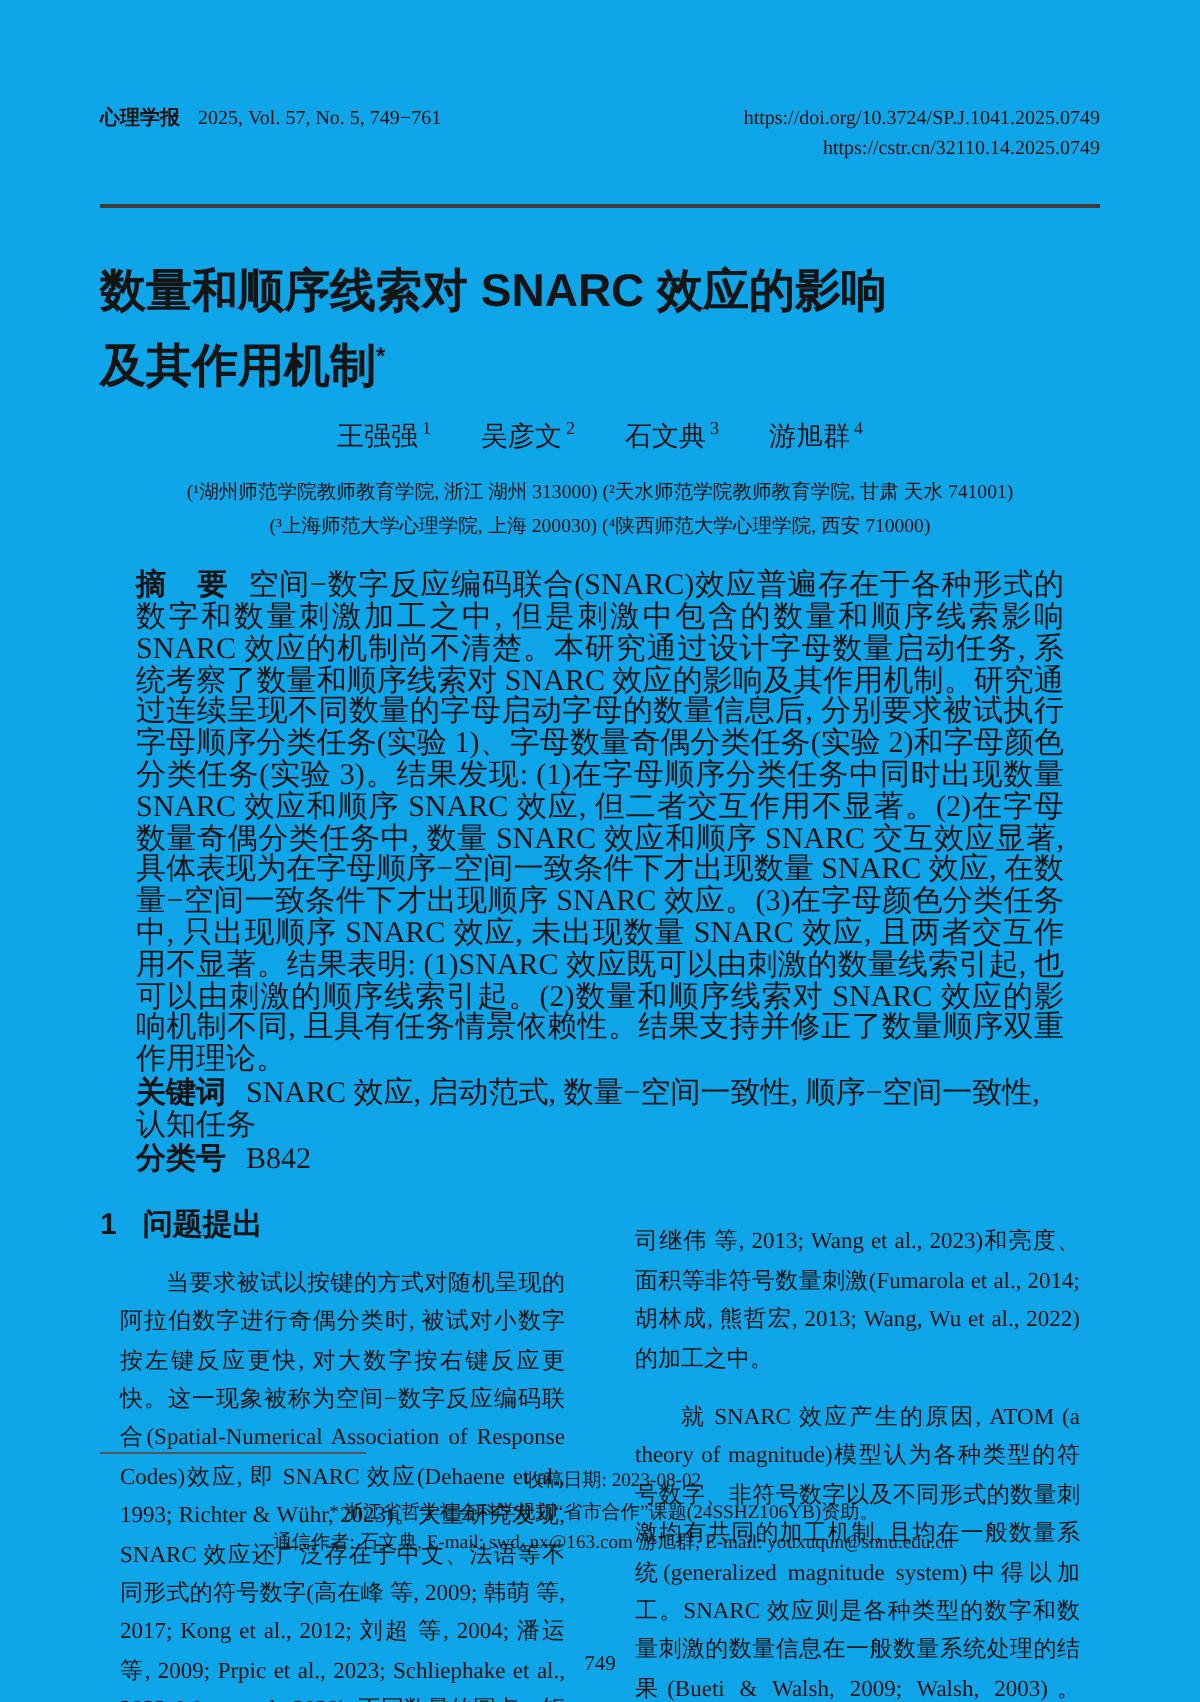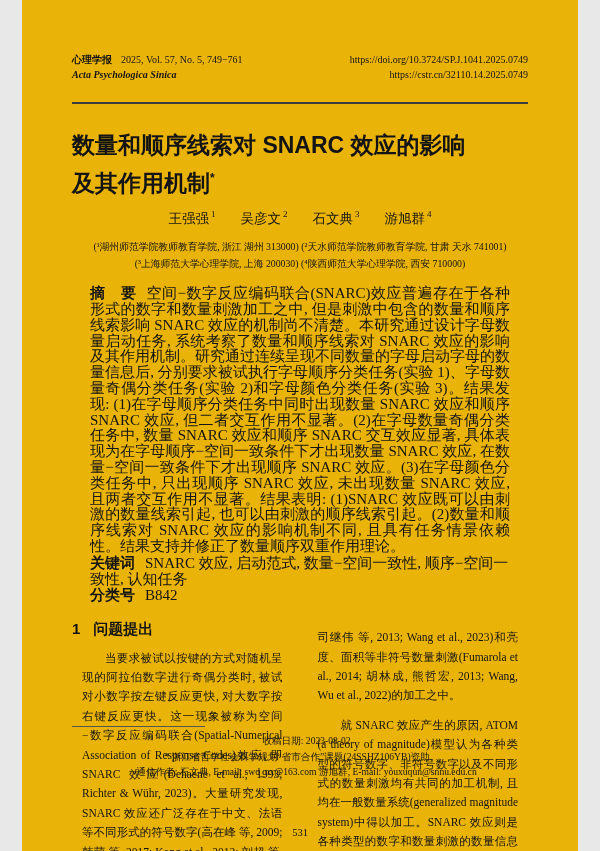--- a/index.html
+++ b/index.html
@@ -1,17 +1,17 @@
 <!DOCTYPE html>
 <html lang="zh"><head>
 <meta charset="utf-8">
 <style>
   html,body{margin:0;padding:0;background:#e8e8e8;}
   .page{
-    width:556px;height:851px;margin:0 auto;position:relative;background:#eab308;
+    width:600px;height:851px;margin:0 auto;position:relative;background:#0ea5e9;
     color:#141414;box-sizing:border-box;padding:52px 50px 0;overflow:hidden;
     font-family:"Liberation Serif","DejaVu Serif",serif;
   }
   
   .jheader{display:flex;justify-content:space-between;font-size:10px;line-height:15px;}
   .jh-left .l1 .jcn{font-weight:bold;}
   .jh-left .l1 .issue{margin-left:9px;}
   .jh-left .l2{font-weight:bold;font-style:italic;}
   .jh-right{text-align:right;}
   .jh-right div{white-space:nowrap;}
@@ -47,21 +47,20 @@
 </head>
 <body>
 
 <div class="page">
 
   <div class="jheader">
     <div class="jh-left">
       <div class="l1">
         <span class="jcn">心理学报</span><span class="issue">2025, Vol. 57, No. 5, 749−761</span>
       </div>
-      <div class="l2">Acta Psychologica Sinica</div>
     </div>
     <div class="jh-right">
       <div><a class="plain" href="#">https://doi.org/10.3724/SP.J.1041.2025.0749</a></div>
       <div><a class="plain" href="#">https://cstr.cn/32110.14.2025.0749</a></div>
     </div>
   </div>
   <hr class="rule">
 
   <div class="title">
     <div>数量和顺序线索对 SNARC 效应的影响</div>
@@ -99,15 +98,15 @@
 
   <div class="footnote">
     <hr class="fn-rule">
     <div class="fn-body">
       <div>收稿日期: 2023-08-02</div>
       <div class="funding">* 浙江省哲学社会科学规划“省市合作”课题(24SSHZ106YB)资助。</div>
       <div>通信作者: 石文典, E-mail: swd_nx@163.com  游旭群, E-mail: youxuqun@snnu.edu.cn</div>
     </div>
   </div>
 
-  <div class="pagenum">531</div>
+  <div class="pagenum">749</div>
 
 </div>
 
 </body></html>

